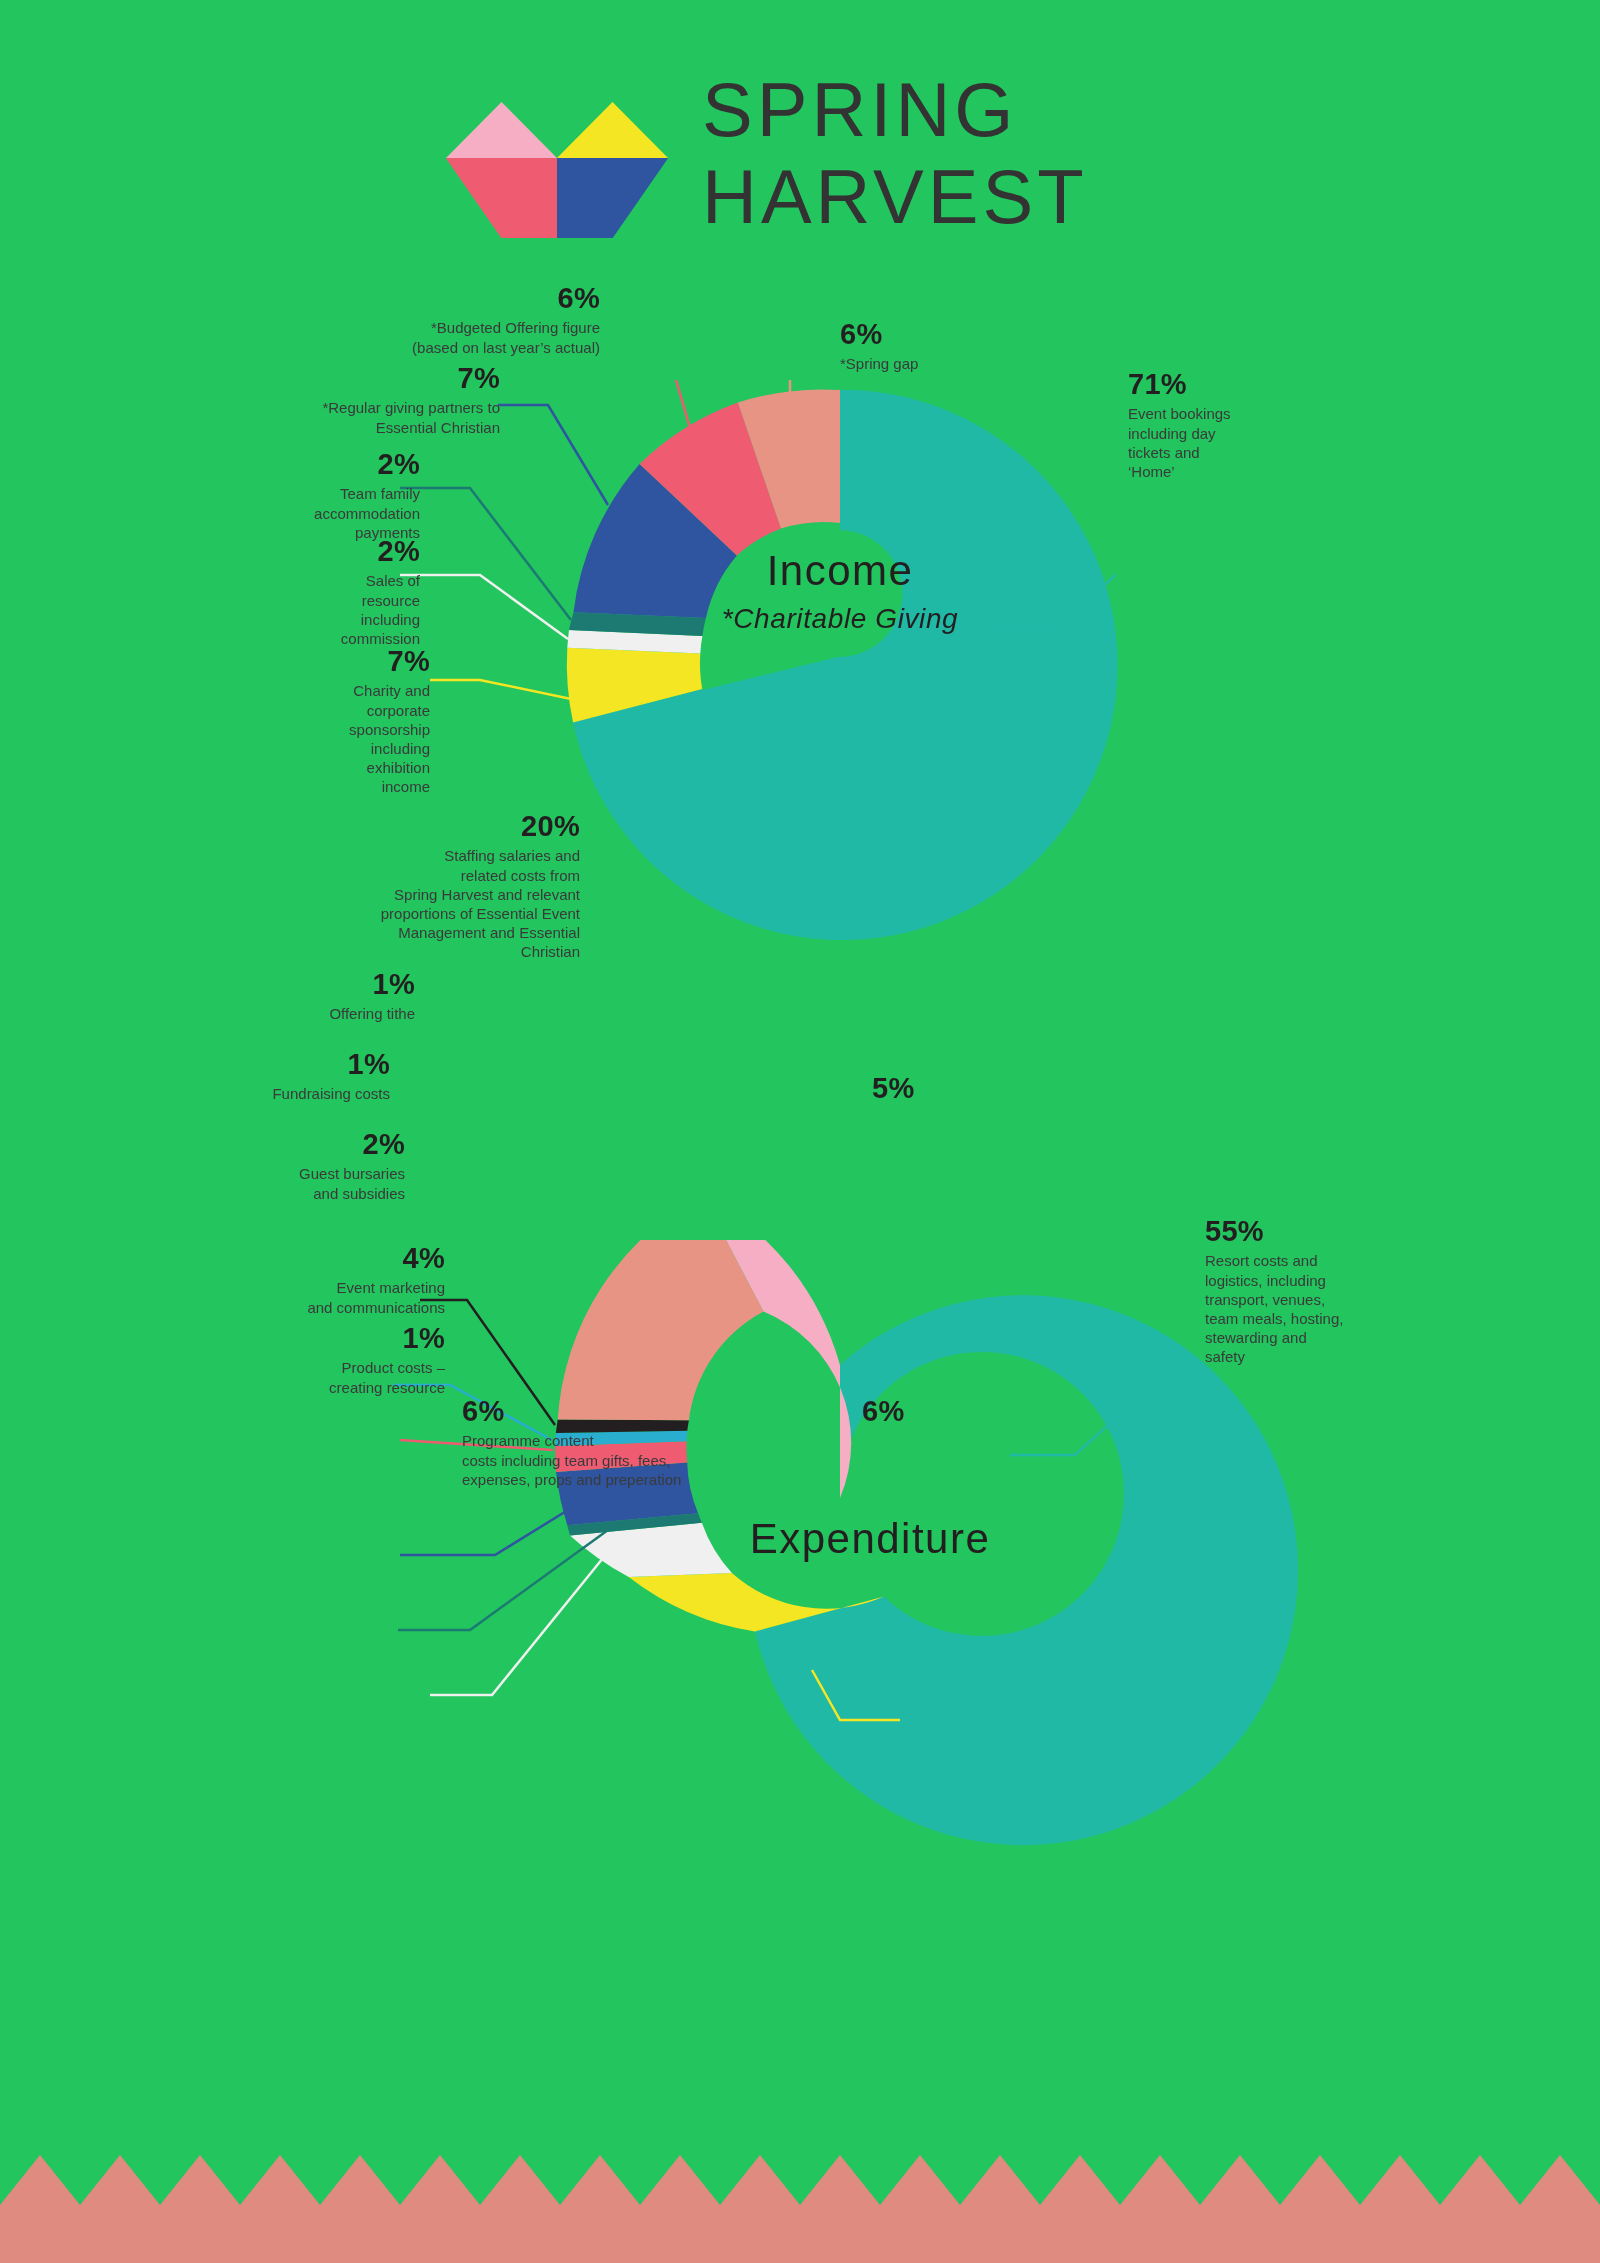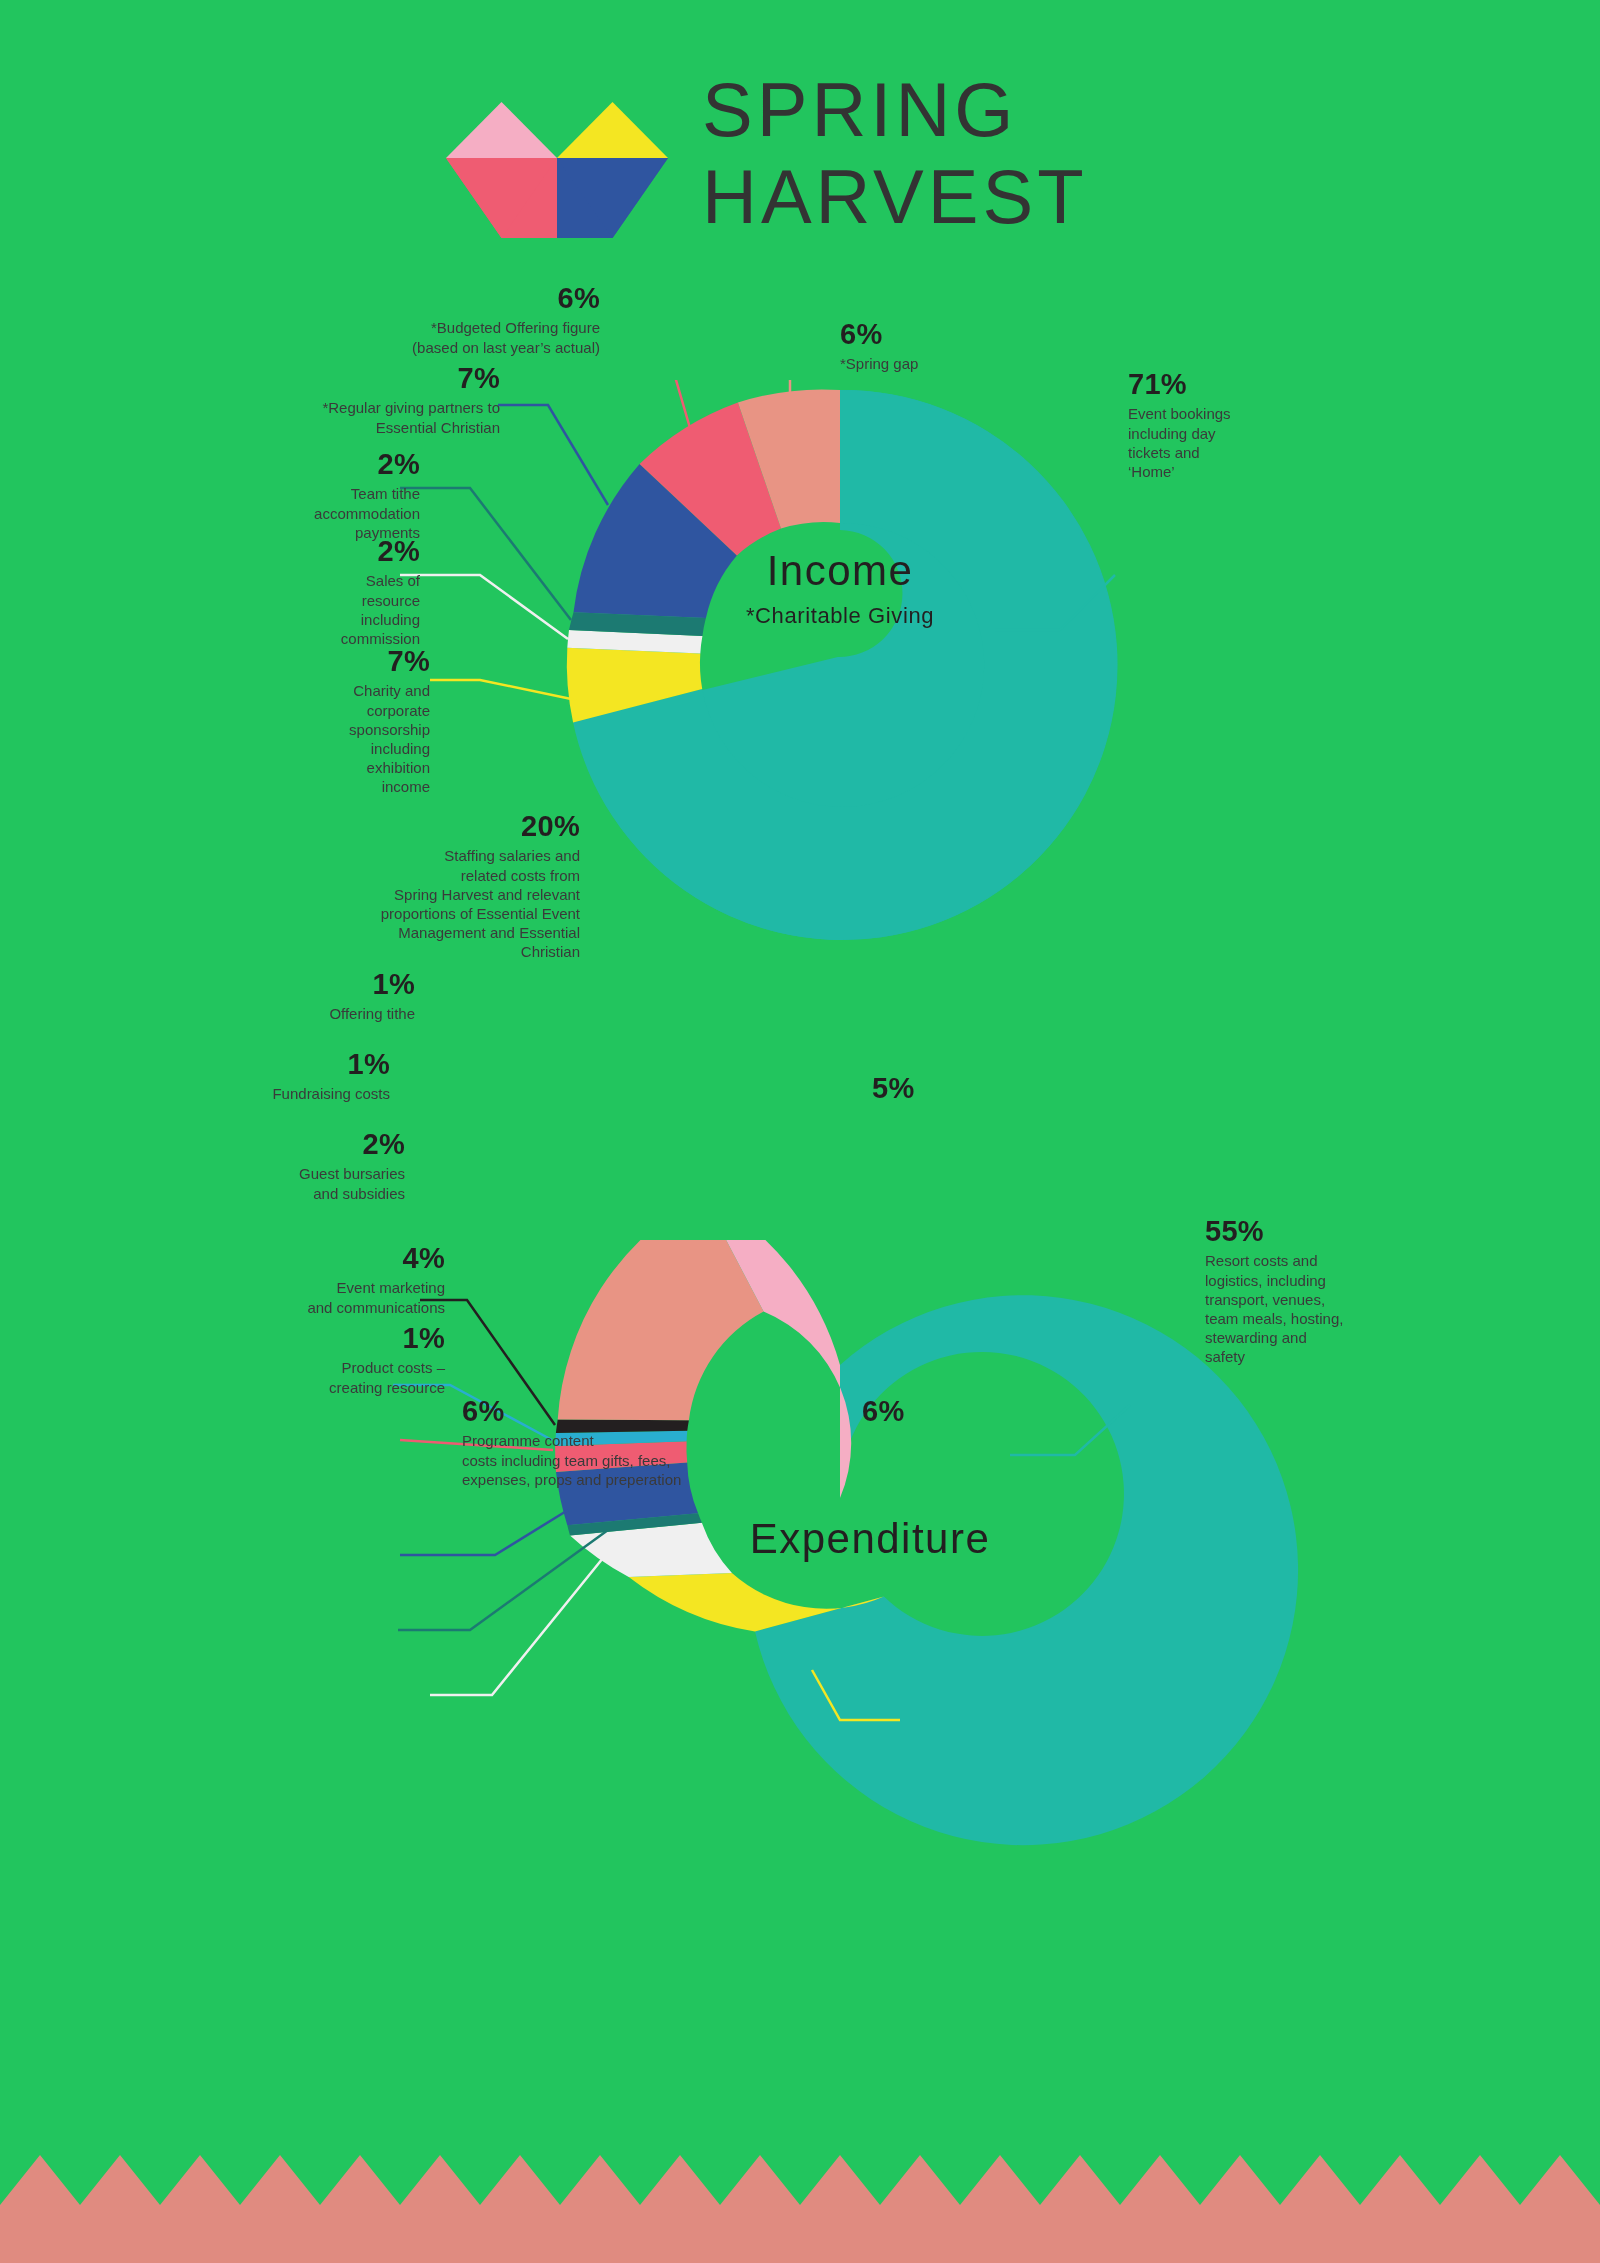--- a/index.html
+++ b/index.html
@@ -81,26 +81,27 @@
   
   .centre-text { position: absolute; text-align: center; }
   .centre-title {
     font-size: 42px;
     font-weight: 500;
     letter-spacing: 1.5px;
     color: #231f20;
     display: block;
   }
   .centre-sub {
-    font-size: 22px;
+    font-size: 28px;
     font-weight: 500;
     letter-spacing: 0.6px;
     color: #231f20;
     display: block;
     margin-top: 8px;
+    font-style: italic;
   }
 
   
   #zigzag {
     position: absolute;
     left: 0;
     bottom: 0;
     width: 1600px;
     height: 108px;
   }
@@ -182,21 +183,21 @@
     </div>
 
     <div class="callout align-right" style="left:180px; top:-18px; width:320px;">
       <span class="pct">7%</span>
       <span class="desc">*Regular giving partners to
 Essential Christian</span>
     </div>
 
     <div class="callout align-right" style="left:200px; top:68px; width:220px;">
       <span class="pct">2%</span>
-      <span class="desc">Team tithe
+      <span class="desc">Team family
 accommodation
 payments</span>
     </div>
 
     <div class="callout align-right" style="left:230px; top:155px; width:190px;">
       <span class="pct">2%</span>
       <span class="desc">Sales of
 resource
 including
 commission</span>

